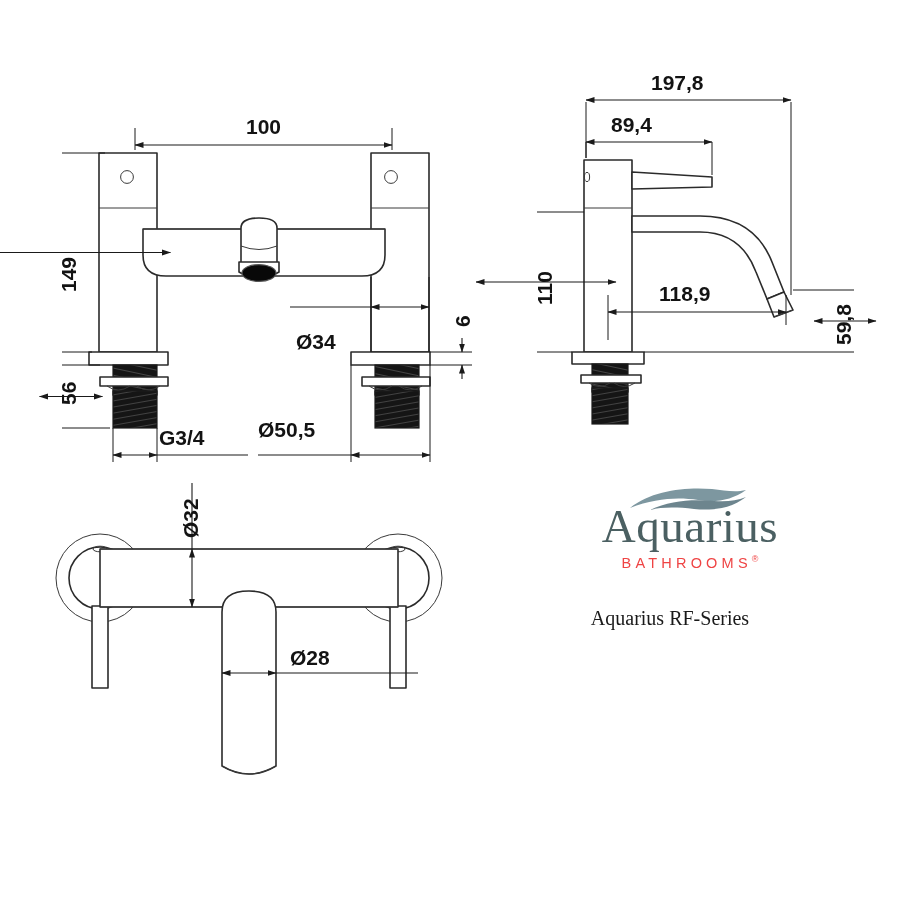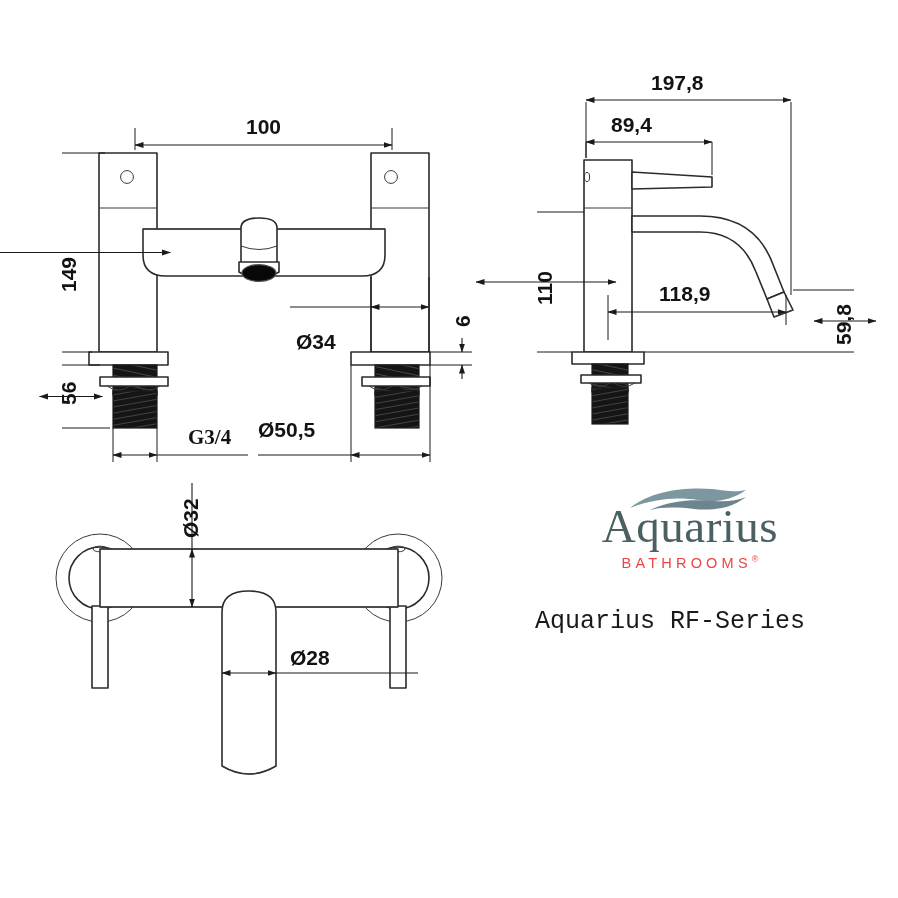--- a/index.html
+++ b/index.html
@@ -117,22 +117,22 @@
     vertical-align: super;
     letter-spacing: 0;
   }
   
   #caption {
     position: absolute;
     left: 505px;
     top: 606px;
     width: 330px;
     text-align: center;
-    font-family: Liberation Mono, monospace;
-    font-size: 25px;
+    font-family: Liberation Serif, serif;
+    font-size: 20px;
     line-height: 1.28;
     color: #1a1a1a;
     white-space: nowrap;
   }
 </style>
 </head>
 <body>
 
 <div id="sheet">
 
@@ -346,21 +346,21 @@
   <div class="dimtext" style="left:246px; top:116px;">100</div>
 
   <div class="dimtext rot" style="left:58px; top:292px;">149</div>
 
   <div class="dimtext rot" style="left:58px; top:405px;">56</div>
 
   <div class="dimtext" style="left:296px; top:284px;margin-top:47px;">Ø34</div>
 
   <div class="dimtext rot" style="left:452px; top:327px;">6</div>
 
-  <div class="dimtext" style="left:188px; top:427px;font-family:Liberation Serif, serif;">G3/4</div>
+  <div class="dimtext" style="left:159px; top:427px;">G3/4</div>
 
   <div class="dimtext" style="left:258px; top:419px;">Ø50,5</div>
 
   <div class="dimtext" style="left:651px; top:72px;">197,8</div>
 
   <div class="dimtext" style="left:611px; top:114px;">89,4</div>
 
   <div class="dimtext rot" style="left:534px; top:305px;">110</div>
 
   <div class="dimtext" style="left:659px; top:283px;">118,9</div>

